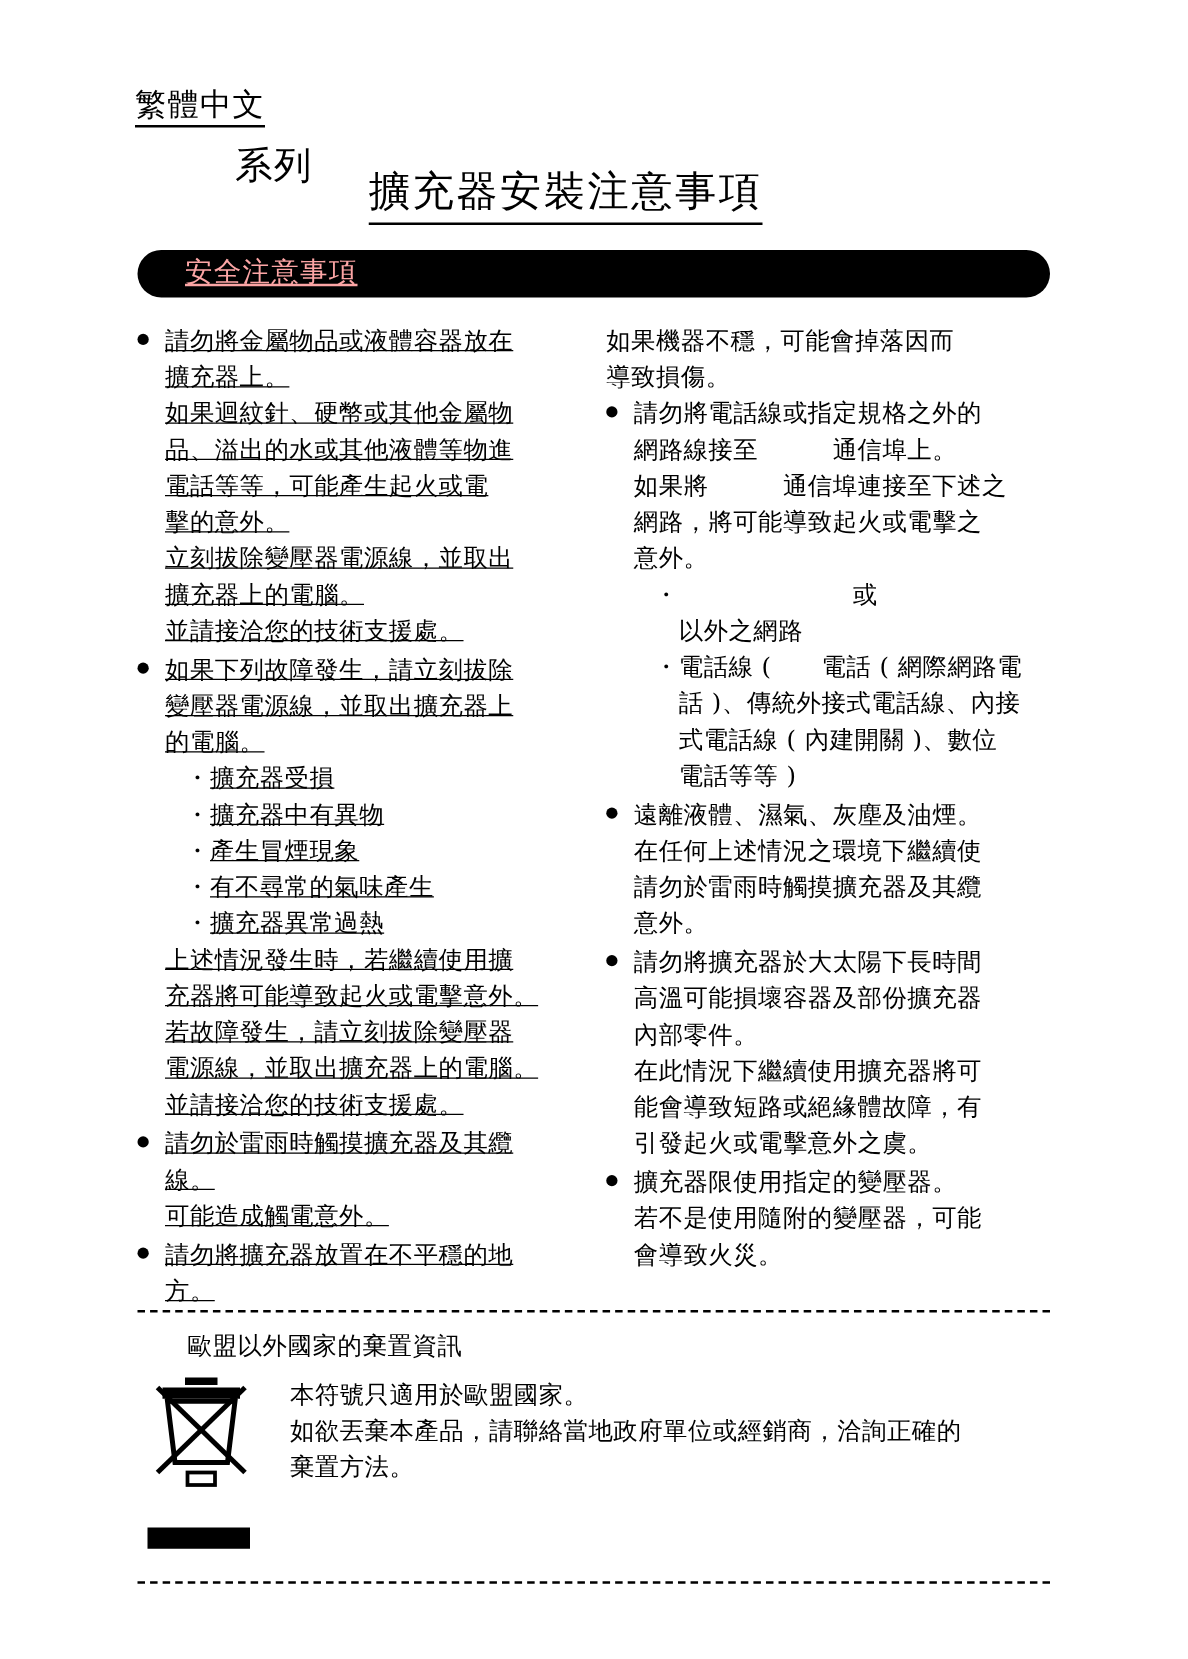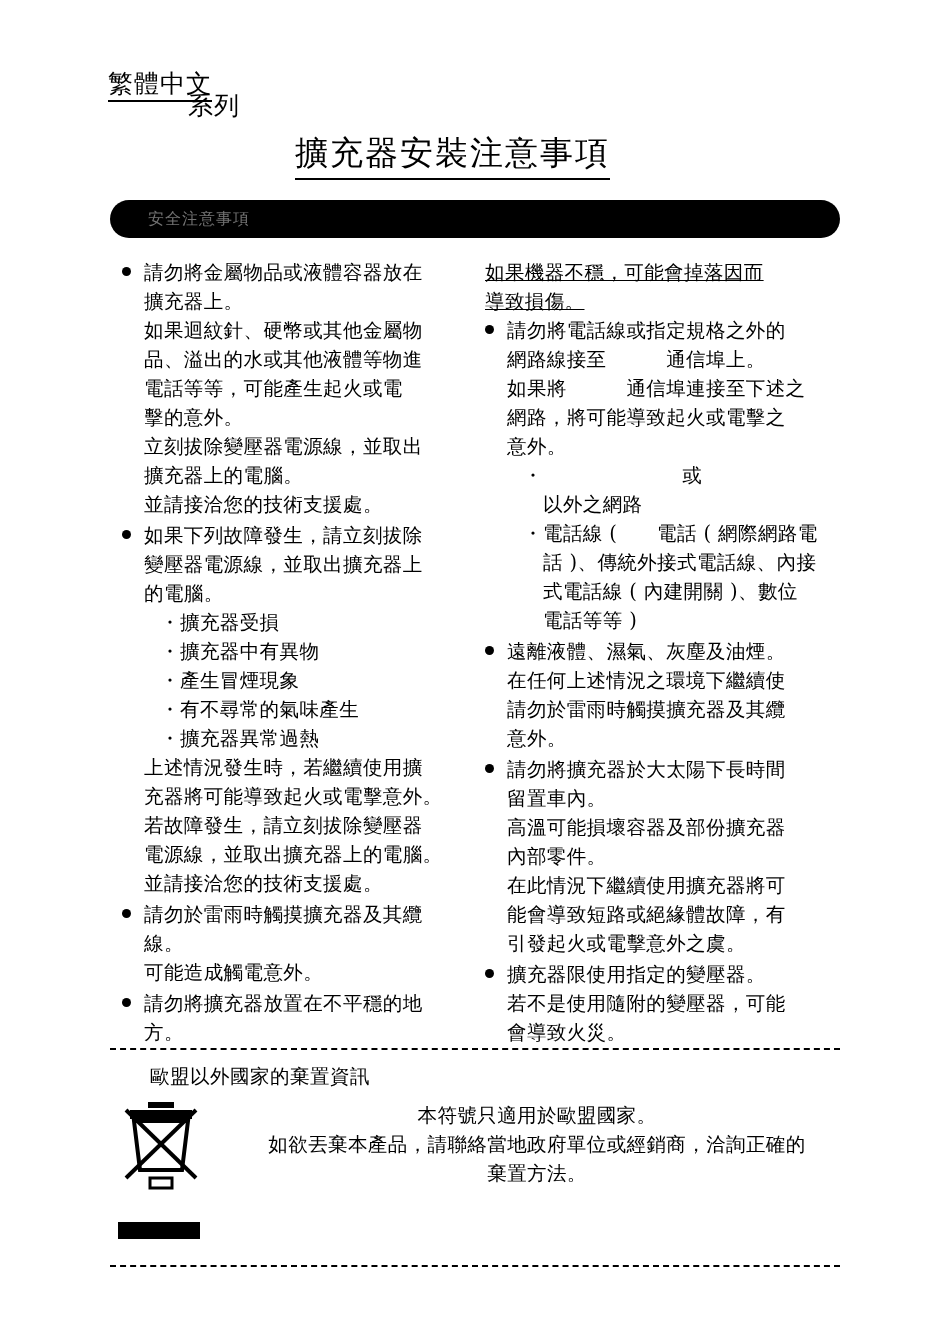--- a/index.html
+++ b/index.html
@@ -27,22 +27,22 @@
     top: 70px;
     font-size: 25px;
     letter-spacing: 1px;
     border-bottom: 2px solid #000;
     padding-bottom: 2px;
     line-height: 1.1;
   }
   .series-label {
     position: absolute;
     left: 188px;
-    top: 92px;
-    font-size: 25px;
+    top: 116px;
+    font-size: 30px;
     letter-spacing: 1px;
     line-height: 1.1;
   }
   .doc-title {
     position: absolute;
     left: 295px;
     top: 133px;
     font-size: 33px;
     letter-spacing: 2px;
     border-bottom: 2px solid #000;
@@ -50,39 +50,40 @@
     line-height: 1.2;
   }
   .section-banner {
     position: absolute;
     left: 110px;
     top: 200px;
     width: 730px;
     height: 38px;
     background: #000000;
     border-radius: 19px;
-    color: #737373;
-    font-size: 16px;
+    color: #fca5a5;
+    font-size: 22px;
     line-height: 38px;
     padding-left: 38px;
     box-sizing: border-box;
     letter-spacing: 1px;
+    text-decoration: underline;
   }
   .columns {
     position: absolute;
     left: 110px;
     top: 258px;
     width: 730px;
   }
   .col {
     position: absolute;
     top: 0;
     width: 345px;
   }
-  .col-left { left: 12px; }
+  .col-left { left: 0; text-decoration: underline; }
   .col-right { left: 375px; }
 
   .bullet-block {
     position: relative;
     margin-bottom: 2px;
   }
   .bullet-block > .dot {
     position: absolute;
     left: 0;
     top: 9px;
@@ -117,21 +118,20 @@
     display: block;
     margin-left: 20px;
     white-space: pre-wrap;
   }
 
   .plain-block {
     font-size: 19.5px;
     line-height: 29px;
     letter-spacing: 0.4px;
     white-space: pre-wrap;
-    text-decoration: underline;
   }
 
   .divider {
     position: absolute;
     left: 110px;
     width: 730px;
     height: 0;
     border-top: 2px dashed #000;
   }
   .divider-top { top: 1048px; }
@@ -147,21 +147,20 @@
   }
   .disposal-body {
     position: absolute;
     left: 232px;
     top: 1101px;
     width: 610px;
     font-size: 19.5px;
     line-height: 29px;
     letter-spacing: 0.4px;
     white-space: pre-wrap;
-    text-align: center;
   }
   .wee-icon {
     position: absolute;
     left: 120px;
     top: 1098px;
     width: 86px;
     height: 92px;
   }
   .black-bar {
     position: absolute;
@@ -278,21 +277,20 @@
             <div class="line">遠離液體、濕氣、灰塵及油煙。</div>
             <div class="line">在任何上述情況之環境下繼續使</div>
             <div class="line">請勿於雷雨時觸摸擴充器及其纜</div>
             <div class="line">意外。</div>
           </div>
         </div>
         <div class="bullet-block">
           <span class="dot"></span>
           <div class="body">
             <div class="line">請勿將擴充器於大太陽下長時間</div>
-            <div class="line">留置車內。</div>
             <div class="line">高溫可能損壞容器及部份擴充器</div>
             <div class="line">內部零件。</div>
             <div class="line">在此情況下繼續使用擴充器將可</div>
             <div class="line">能會導致短路或絕緣體故障，有</div>
             <div class="line">引發起火或電擊意外之虞。</div>
           </div>
         </div>
         <div class="bullet-block">
           <span class="dot"></span>
           <div class="body">

